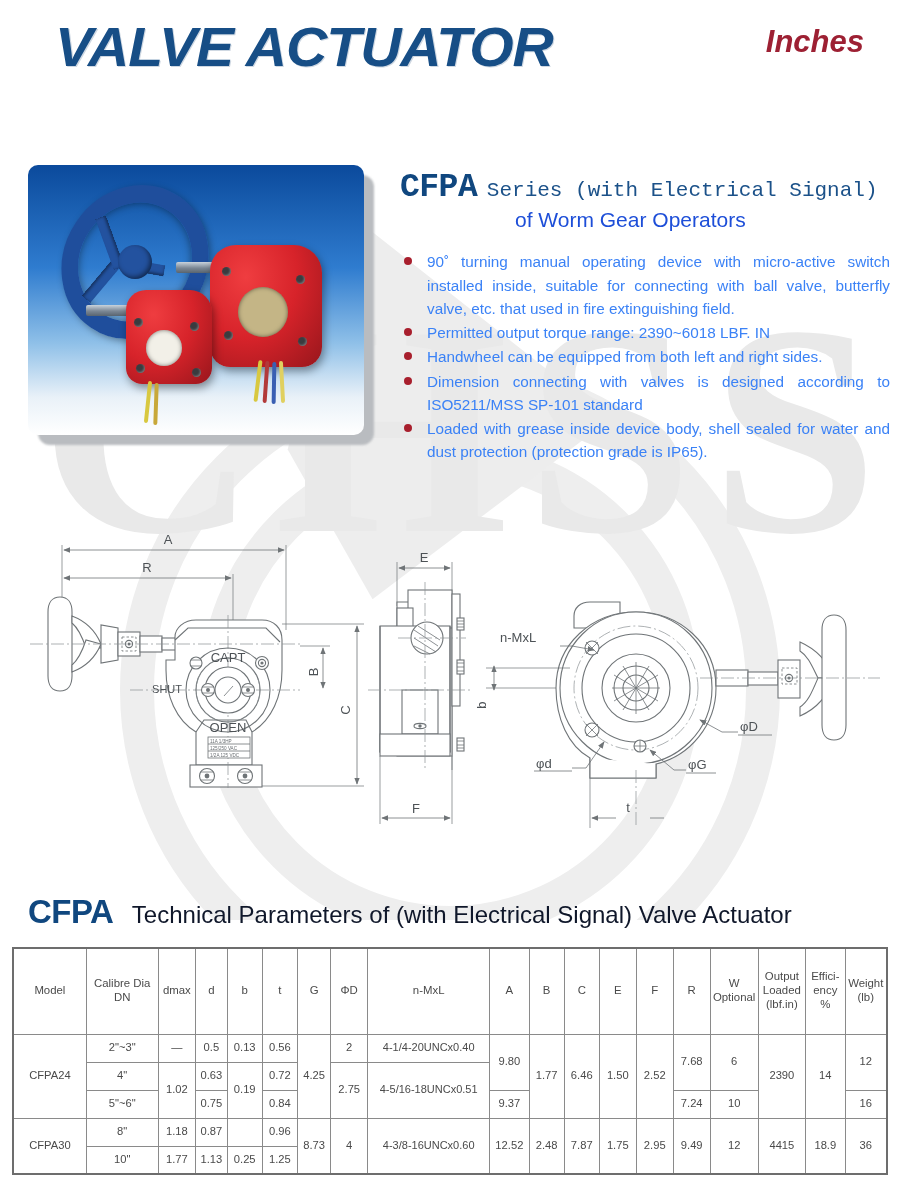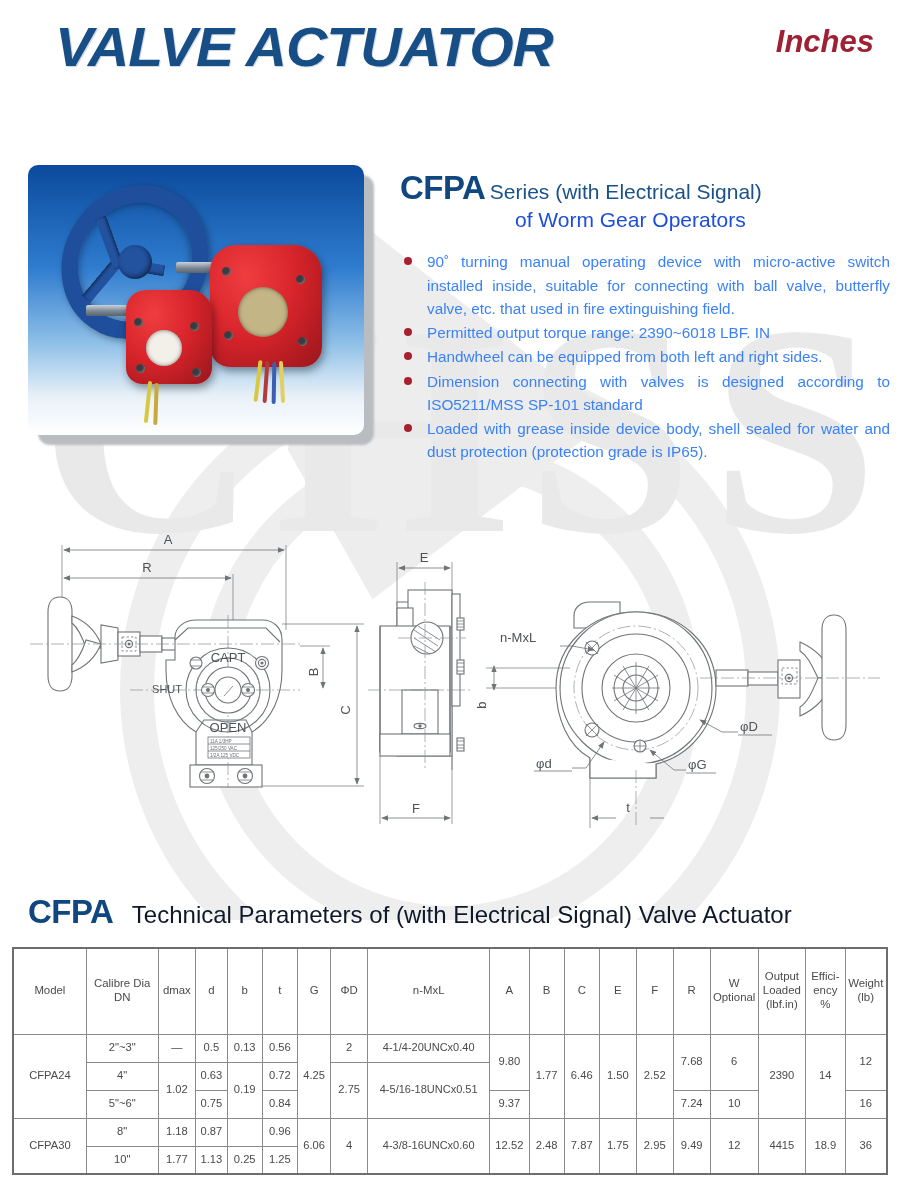--- a/index.html
+++ b/index.html
@@ -42,21 +42,21 @@
   #main-title {
     position:absolute; left:60px; top:14px;
     font-size:56px; font-weight:bold; font-style:italic;
     letter-spacing:-1px;
     color:#174e86;
     font-family:"Liberation Sans", sans-serif;
     transform:scaleX(1.02);
     text-shadow:1px 1px 0 #cfd8e2;
   }
   #units-label {
-    position:absolute; right:26px; top:24px;
+    position:absolute; right:36px; top:24px;
     font-size:31px; font-weight:bold; font-style:italic;
     color:#9d2033;
     font-family:"Liberation Sans", sans-serif;
   }
 
   
   #photo-block {
     position:absolute; left:28px; top:165px; width:340px; height:275px; z-index:3;
   }
   #photo-shadow {
@@ -114,21 +114,21 @@
   .bolt {
     position:absolute; width:9px; height:9px; border-radius:50%;
     background:#3b3b3f; box-shadow:inset -1px -1px 2px rgba(255,255,255,.3);
   }
   .wire {
     position:absolute; width:4px; height:42px; border-radius:2px;
   }
 
   
   #intro { position:absolute; left:400px; top:168px; width:490px; z-index:3; }
-  #series-heading { line-height:1.22; }
+  #series-heading { line-height:1.22;font-family:Liberation Mono, monospace; }
   #series-heading .brand {
     font-size:33px; font-weight:bold; color:#10477f; letter-spacing:-0.5px;
   }
   #series-heading .sub {
     font-size:21px; color:#1b5189; font-weight:normal;
   }
   #series-line2 { text-align:left; padding-left:115px; font-size:21px; color:#1d4ed8; }
 
   #feature-list { margin-top:18px; list-style:none; padding:0; }
   #feature-list li {
@@ -564,21 +564,21 @@
       <td>16</td>
     </tr>
 
     <tr>
       <td rowspan="2">CFPA30</td>
       <td>8"</td>
       <td>1.18</td>
       <td>0.87</td>
       <td rowspan="1"></td>
       <td>0.96</td>
-      <td rowspan="2">6.06</td>
+      <td rowspan="2">8.73</td>
       <td rowspan="2">4</td>
       <td rowspan="2" class="nmxl">4-3/8-16UNCx0.60</td>
       <td rowspan="2">12.52</td>
       <td rowspan="2">2.48</td>
       <td rowspan="2">7.87</td>
       <td rowspan="2">1.75</td>
       <td rowspan="2">2.95</td>
       <td rowspan="2">9.49</td>
       <td rowspan="2">12</td>
       <td rowspan="2">4415</td>

